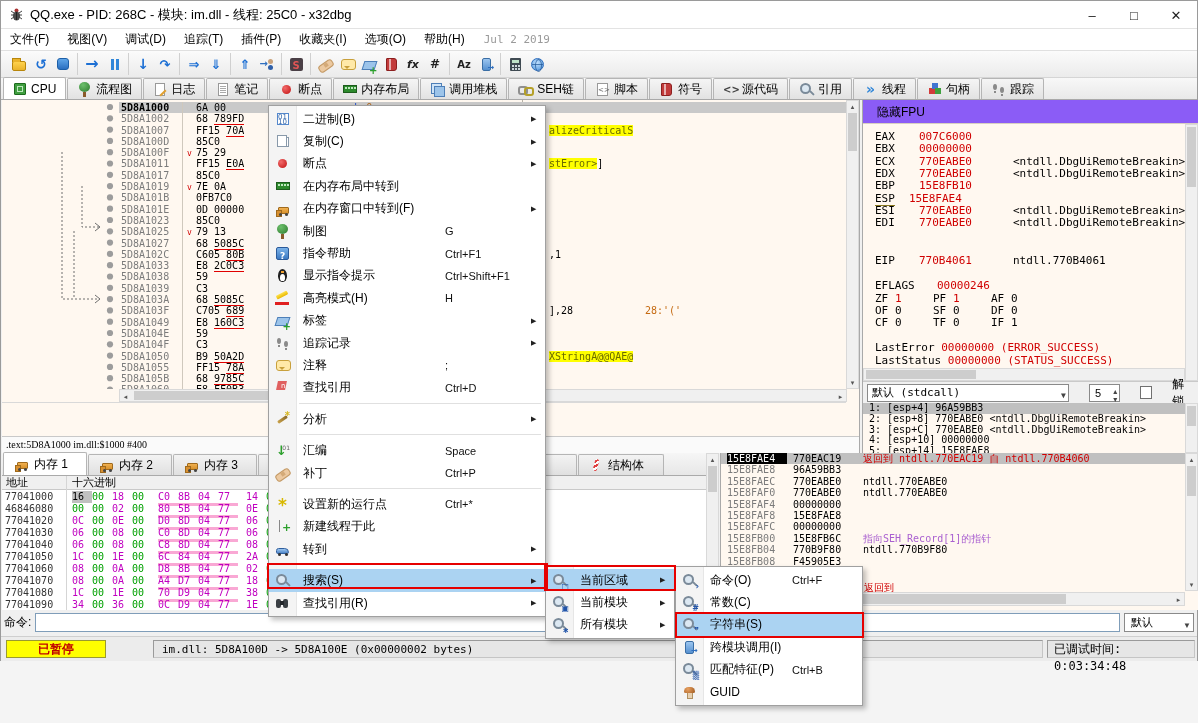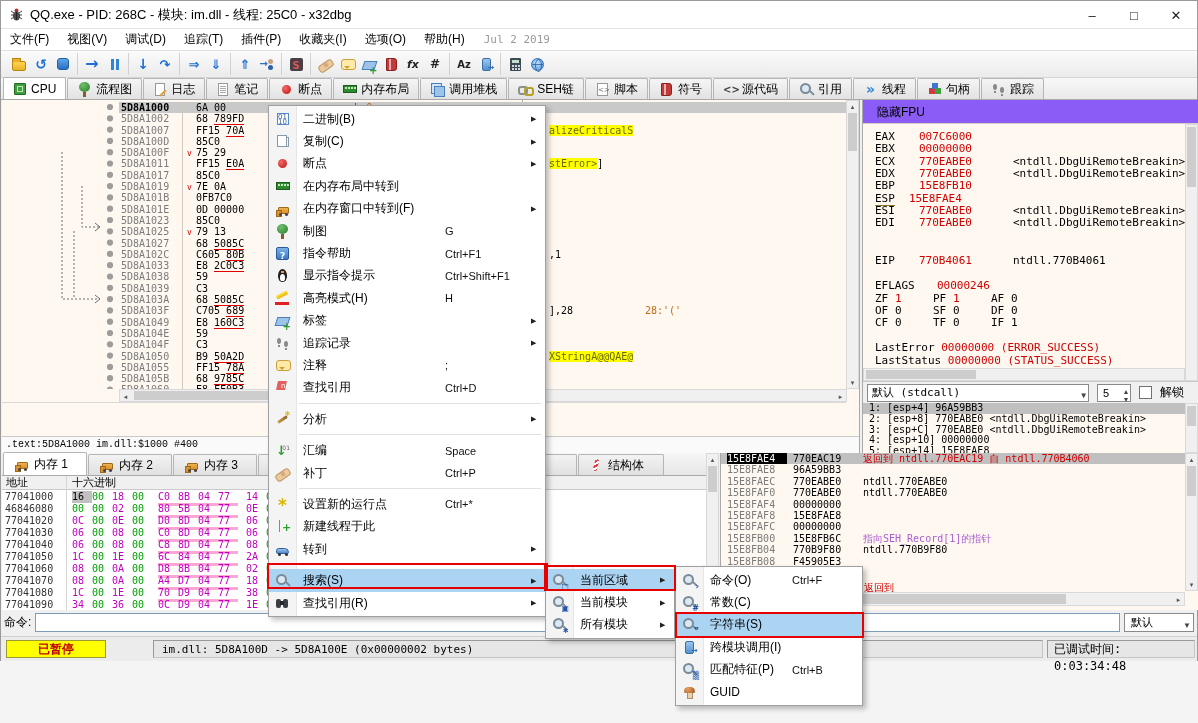--- a/index.html
+++ b/index.html
@@ -33,29 +33,29 @@
 .mn{color:#1a46c8}.imm{color:#b0651a}
 .tail{position:absolute;left:430px;top:0;max-width:90px;overflow:hidden;white-space:nowrap}
 .cmt{position:absolute;left:526px;top:0;color:#c56a11}
 .hlx{background:#ffff00;color:#6b6b00}
 .vline{position:absolute;left:520px;top:0;width:1px;height:289px;background:#b8b2a6}
 .hscroll{position:absolute;left:117px;top:289px;width:728px;height:13px;background:#f0f0f0;border:1px solid #d9d9d9}
 .vscroll{position:absolute;width:13px;background:#f0f0f0;border:1px solid #d9d9d9}
 .thumb{position:absolute;background:#cdcdcd}
 .sarr{position:absolute;font-size:7px;color:#555;width:11px;text-align:center;line-height:11px}
 .infobox{position:absolute;left:0;top:302px;width:844px;height:34px;background:#FFF8F0;border-top:1px solid #d9d9d9}
-.statusline{position:absolute;left:0;top:336px;width:857px;height:17px;background:#fafafa;border-top:1px solid #c9c9c9;font-family:Liberation Mono, monospace;font-size:10px;line-height:16px;padding-left:4px}
+.statusline{position:absolute;left:0;top:336px;width:857px;height:17px;background:#fafafa;border-top:1px solid #c9c9c9;font-family:Liberation Serif, serif;font-size:10px;line-height:16px;padding-left:4px}
 .regs{position:absolute;left:861px;top:99px;width:336px;height:353px;background:#FFF8F0;border-left:1px solid #a9a9a9}
 .fpubar{position:absolute;left:0;top:0;width:100%;height:24px;background:#8b5cf6;border-bottom:1px solid #d8d0c2;line-height:24px;padding-left:14px;font-size:12px}
 .rline{position:absolute;font-family:"DejaVu Sans Mono",monospace;font-size:11px;white-space:nowrap}
 .rname{display:inline-block;width:44px;color:#000}
 .rval{color:#d00000}
 .rextra{position:absolute;left:138px;color:#000}
 .redv{color:#d00000}
-.combo-row{position:absolute;left:0;top:281px;width:100%;height:22px;background:#f0f0f0;border-top:1px solid #c9c9c9;display:flex;align-items:center;gap:8px;padding:4px 4px}
+.combo-row{position:absolute;left:0;top:281px;width:100%;height:22px;background:#f0f0f0;border-top:1px solid #c9c9c9;display:flex;align-items:center;gap:20px;padding:4px 4px}
 .combo{background:#fff;border:1px solid #8a8a8a;height:18px;line-height:16px;padding:0 4px;font-size:11px;font-family:"DejaVu Sans Mono",monospace;position:relative}
 .cv{position:absolute;right:2px;top:3px;font-size:8px;color:#444}
 .spin{width:34px;background:#fff;border:1px solid #8a8a8a;height:18px;line-height:16px;padding-left:5px;position:relative;font-size:11px}
 .chk{width:13px;height:13px;background:#fff;border:1px solid #707070;display:inline-block}
 .args{position:absolute;left:0;top:303px;width:100%;height:50px;background:#FFF8F0}
 .arow{height:10.8px;line-height:10.8px;font-family:"DejaVu Sans Mono",monospace;font-size:10px;padding-left:6px;white-space:nowrap}
 .arow.sel{background:#c0c0c0}
 .dump{position:absolute;left:1px;top:452px;width:704px;height:157px;background:#fff}
 .dtabs{position:absolute;left:0;top:0;width:100%;height:23px;background:linear-gradient(#f6f6f6,#e7e7e7);border-bottom:1px solid #aaa;display:flex;align-items:flex-end}
 .dtab{height:21px;display:flex;align-items:center;gap:4px;padding:0 10px;border:1px solid #b5b5b5;border-bottom:none;background:linear-gradient(#f3f3f3,#e0e0e0);margin-right:1px;border-radius:2px 2px 0 0;position:absolute;bottom:0}

